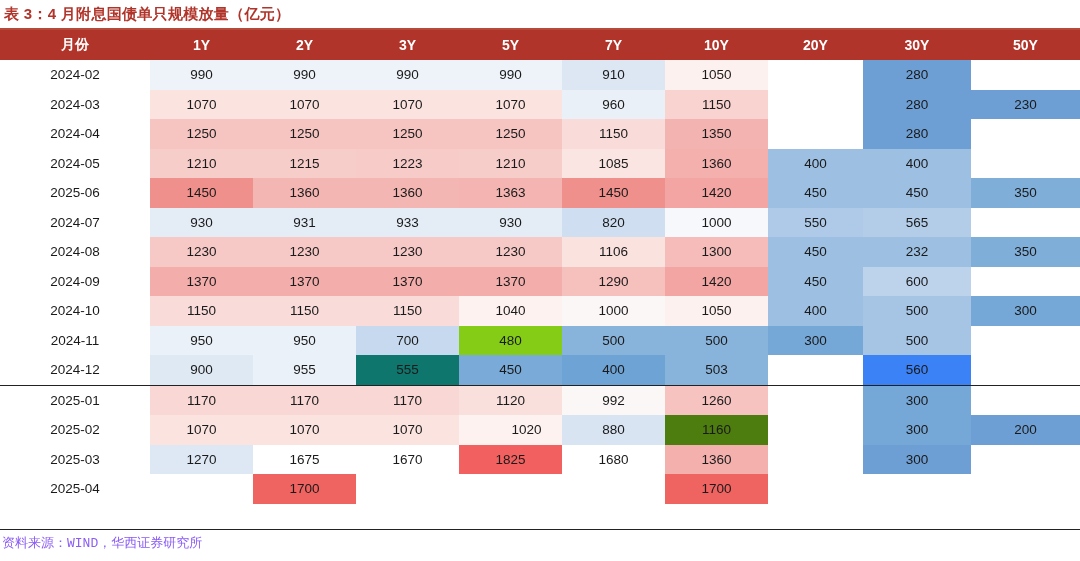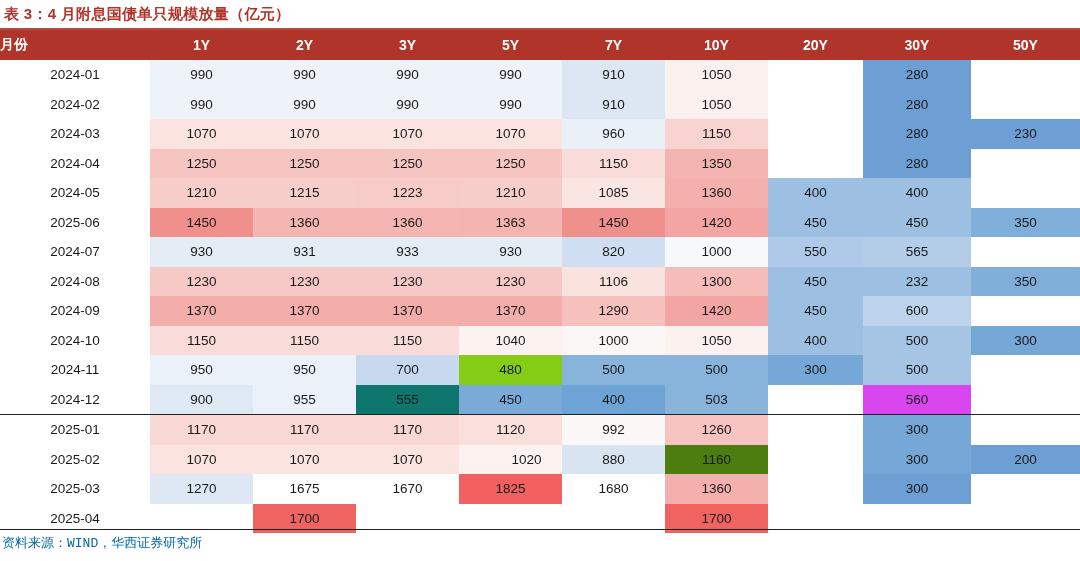--- a/index.html
+++ b/index.html
@@ -49,21 +49,21 @@
     background: #b0342a;
     color: #ffffff;
     font-size: 14px;
     font-weight: bold;
     height: 30px;
     text-align: center;
     border: none;
     padding: 0;
   }
   table.data-table th.month-head {
-    text-align: left;
+    text-align: center;
     font-size: 14px;
     margin-left: 25px;
   }
   table.data-table td {
     height: 29.5px;
     text-align: center;
     font-size: 13.5px;
     border: none;
     padding: 0;
     color: #1a1a1a;
@@ -82,21 +82,21 @@
     top: 529px;
     width: 1080px;
     height: 0;
     border-top: 1.5px solid #222222;
   }
   .source {
     position: absolute;
     left: 2px;
     top: 534px;
     font-size: 13px;
-    color: #0369a1;
+    color: #8b5cf6;
     font-family: "Liberation Mono", monospace;
     white-space: nowrap;
   }
 </style>
 </head>
 <body>
 
 <div id="root">
 
   <div class="title-bar">
@@ -125,32 +125,20 @@
         <th>5Y</th>
         <th>7Y</th>
         <th>10Y</th>
         <th>20Y</th>
         <th>30Y</th>
         <th>50Y</th>
       </tr>
     </thead>
     <tbody id="table-body">
         <tr>
-          <td class="month-cell">2024-01</td>
-          <td style="background: rgb(238, 243, 249);">990</td>
-          <td style="background: rgb(238, 243, 249);">990</td>
-          <td style="background: rgb(238, 243, 249);">990</td>
-          <td style="background: rgb(238, 243, 249);">990</td>
-          <td style="background: rgb(220, 231, 243);">910</td>
-          <td style="background: rgb(253, 241, 239);">1050</td>
-          <td style="background: rgb(255, 255, 255);"></td>
-          <td style="background: rgb(110, 159, 212);">280</td>
-          <td style="background: rgb(255, 255, 255);"></td>
-        </tr>
-        <tr>
           <td class="month-cell">2024-02</td>
           <td style="background: rgb(238, 243, 249);">990</td>
           <td style="background: rgb(238, 243, 249);">990</td>
           <td style="background: rgb(238, 243, 249);">990</td>
           <td style="background: rgb(238, 243, 249);">990</td>
           <td style="background: rgb(220, 231, 243);">910</td>
           <td style="background: rgb(253, 241, 239);">1050</td>
           <td style="background: rgb(255, 255, 255);"></td>
           <td style="background: rgb(110, 159, 212);">280</td>
           <td style="background: rgb(255, 255, 255);"></td>
@@ -265,21 +253,21 @@
         </tr>
         <tr>
           <td class="month-cell">2024-12</td>
           <td style="background: rgb(223, 233, 244);">900</td>
           <td style="background: rgb(234, 241, 248);">955</td>
           <td style="background: #0f766e;">555</td>
           <td style="background: rgb(121, 170, 216);">450</td>
           <td style="background: rgb(110, 163, 213);">400</td>
           <td style="background: rgb(136, 179, 219);">503</td>
           <td style="background: rgb(255, 255, 255);"></td>
-          <td style="background: #d946ef;">560</td>
+          <td style="background: #3b82f6;">560</td>
           <td style="background: rgb(255, 255, 255);"></td>
         </tr>
         <tr class="sep-row">
           <td class="month-cell">2025-01</td>
           <td style="background: rgb(248, 215, 212);">1170</td>
           <td style="background: rgb(248, 215, 212);">1170</td>
           <td style="background: rgb(248, 215, 212);">1170</td>
           <td style="background: rgb(249, 224, 221);">1120</td>
           <td style="background: rgb(251, 247, 246);">992</td>
           <td style="background: rgb(246, 195, 192);">1260</td>

